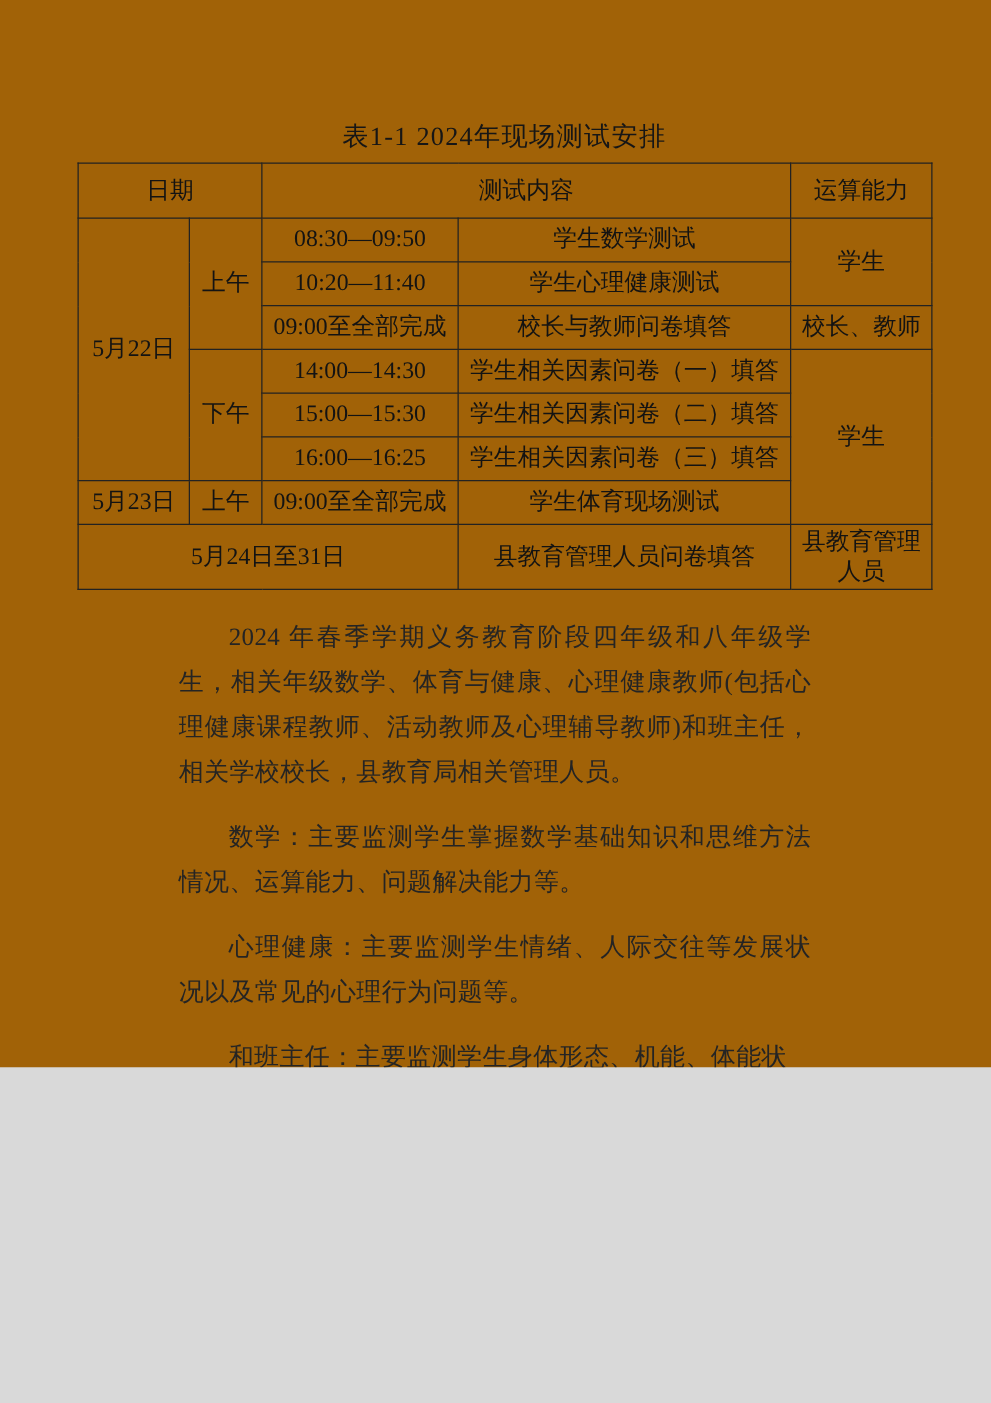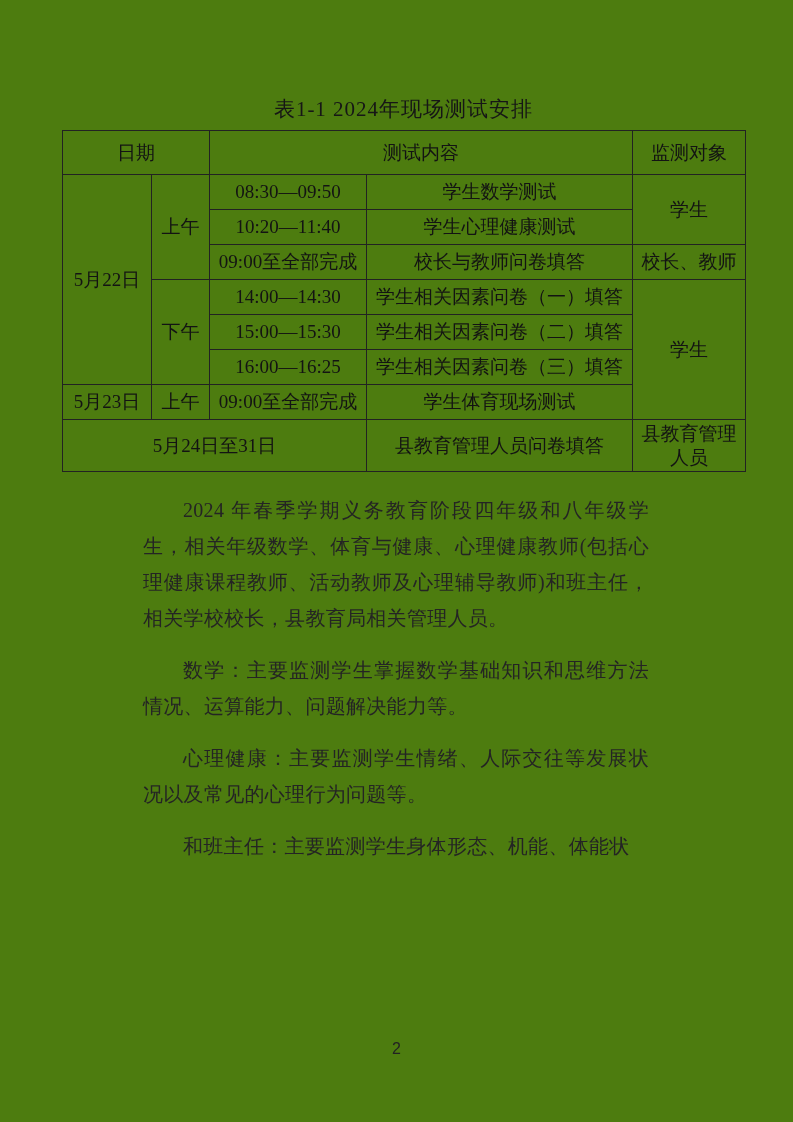--- a/index.html
+++ b/index.html
@@ -3,23 +3,23 @@
 <meta charset="utf-8">
 <style>
   html, body {
     margin: 0;
     padding: 0;
     background: #d9d9d9;
   }
   .page {
     position: relative;
     width: 793px;
-    height: 1122px;
+    height: 854px;
     margin: 0 auto;
-    background: #4d7c0f;
+    background: #a16207;
     color: #1c1c1c;
     font-family: "Liberation Serif", "DejaVu Serif", serif;
     overflow: hidden;
   }
   .table-title {
     position: absolute;
     top: 95px;
     left: 62px;
     width: 683px;
     text-align: center;
@@ -97,21 +97,21 @@
       <col style="width:89px">
       <col style="width:58px">
       <col style="width:157px">
       <col style="width:266px">
       <col style="width:113px">
     </colgroup>
     <tbody>
         <tr class="hdr">
       <th colspan="2">日期</th>
       <th colspan="2">测试内容</th>
-      <th>监测对象</th>
+      <th>运算能力</th>
     </tr>
     <tr class="r">
       <td rowspan="6">5月22日</td>
       <td rowspan="3">上午</td>
       <td>08:30—09:50</td>
       <td>学生数学测试</td>
       <td rowspan="2">学生</td>
     </tr>
     <tr class="r">
       <td>10:20—11:40</td>

